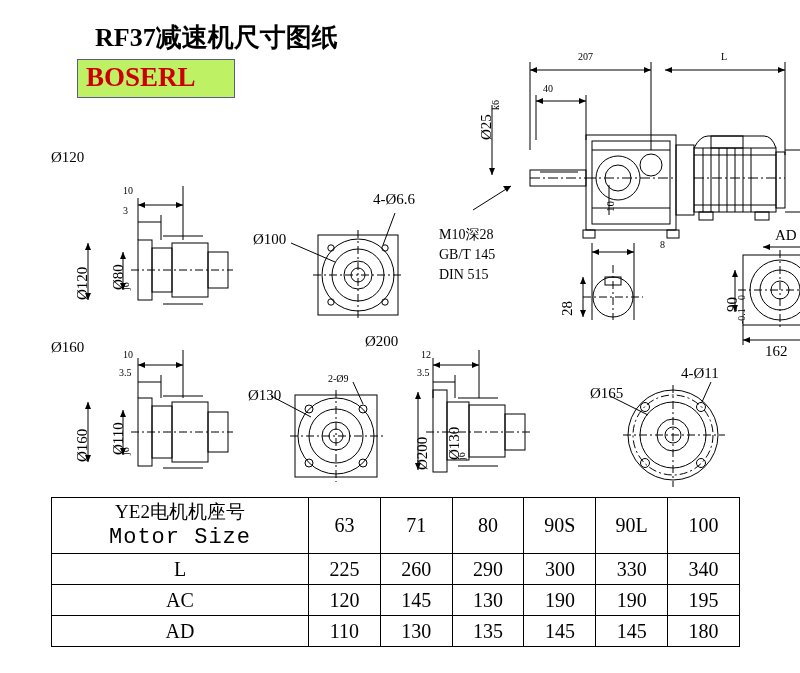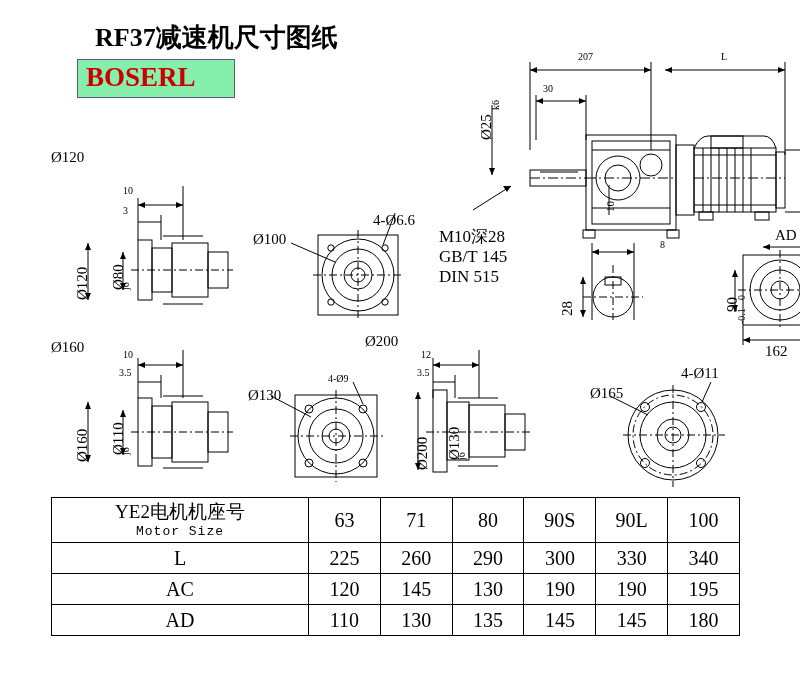--- a/index.html
+++ b/index.html
@@ -33,21 +33,21 @@
     white-space: nowrap;
   }
   
   .logo-box {
     position: absolute;
     left: 34px;
     top: 59px;
     width: 156px;
     height: 37px;
     border: 1.5px solid #5a5a8c;
-    background: #86efac;
+    background: #bef264;
   }
   .logo-text {
     position: absolute;
     left: 8px;
     top: 2px;
     font-size: 27px;
     font-weight: bold;
     color: #cc0000;
     font-family: "Liberation Serif", serif;
     letter-spacing: 0px;
@@ -56,21 +56,21 @@
   .lbl {
     position: absolute;
     font-family: "Liberation Serif", serif;
     font-size: 10px;
     white-space: nowrap;
     line-height: 1;
   }
   .lbl.sm { font-size: 11px; }
   .lbl.xs { font-size: 10px; }
   .lbl.md { font-size: 15px; }
-  .lbl.lg { font-size: 17px; }
+  .lbl.lg { font-size: 14px; }
   .vert {
     transform: rotate(-90deg);
     transform-origin: left top;
   }
   svg.draw {
     position: absolute;
     left: 0;
     top: 0;
     width: 800px;
     height: 673px;
@@ -97,21 +97,21 @@
     width: 256px;
     font-size: 19px;
     line-height: 1.25;
     padding: 2px 0;
   }
   .spec-table td.head-cell .cn {
     font-size: 19px;
     display: block;
   }
   .spec-table td.head-cell .en {
-    font-size: 13px;
+    font-size: 22px;
     display: block;
     font-family: "Liberation Mono", monospace;
     letter-spacing: 1px;
   }
   .spec-table td.rowlabel {
     font-size: 20px;
   }
 </style>
 </head>
 <body>
@@ -338,21 +338,21 @@
       <circle cx="602" cy="463" r="4.5"></circle>
       <circle cx="658" cy="463" r="4.5"></circle>
       <line x1="668" y1="382" x2="659" y2="402"></line>
       <line x1="567" y1="396" x2="605" y2="415"></line>
 
     </g>
   </svg>
 
   <div class="lbl" style="left:535px; top:52px;">207</div>
   <div class="lbl" style="left:678px; top:52px;">L</div>
-  <div class="lbl" style="left:500px; top:84px;">30</div>
+  <div class="lbl" style="left:500px; top:84px;">40</div>
   <div class="lbl md vert" style="left:436px; top:140px;">Ø25</div>
   <div class="lbl xs vert" style="left:448px; top:110px;">k6</div>
   <div class="lbl md vert" style="left:768px; top:198px;">AC</div>
   <div class="lbl sm vert" style="left:562px; top:212px;">10</div>
   <div class="lbl lg" style="left:396px; top:228px;">M10深28</div>
   <div class="lbl lg" style="left:396px; top:248px;text-align:right;">GB/T 145</div>
   <div class="lbl lg" style="left:396px; top:268px;">DIN 515</div>
   <div class="lbl" style="left:617px; top:240px;">8</div>
   <div class="lbl md vert" style="left:517px; top:316px;">28</div>
   <div class="lbl md" style="left:732px; top:228px;">AD</div>
@@ -361,31 +361,31 @@
   <div class="lbl xs vert" style="left:694px; top:324px;">-0.1</div>
   <div class="lbl md" style="left:722px; top:344px;">162</div>
 
   <div class="lbl md" style="left:8px; top:150px;">Ø120</div>
   <div class="lbl" style="left:80px; top:186px;">10</div>
   <div class="lbl" style="left:80px; top:206px;">3</div>
   <div class="lbl md vert" style="left:32px; top:300px;">Ø120</div>
   <div class="lbl md vert" style="left:68px; top:290px;">Ø80</div>
   <div class="lbl xs vert" style="left:78px; top:290px;">j6</div>
 
-  <div class="lbl md" style="left:330px; top:213px;">4-Ø6.6</div>
+  <div class="lbl md" style="left:330px; top:192px;">4-Ø6.6</div>
   <div class="lbl md" style="left:210px; top:232px;">Ø100</div>
 
   <div class="lbl md" style="left:8px; top:340px;">Ø160</div>
   <div class="lbl" style="left:80px; top:350px;">10</div>
   <div class="lbl" style="left:76px; top:368px;">3.5</div>
   <div class="lbl md vert" style="left:32px; top:462px;">Ø160</div>
   <div class="lbl md vert" style="left:68px; top:455px;">Ø110</div>
   <div class="lbl xs vert" style="left:78px; top:455px;">j6</div>
 
-  <div class="lbl" style="left:285px; top:374px;">4-Ø9</div>
+  <div class="lbl" style="left:285px; top:374px;">2-Ø9</div>
   <div class="lbl md" style="left:205px; top:388px;">Ø130</div>
 
   <div class="lbl md" style="left:322px; top:334px;">Ø200</div>
   <div class="lbl" style="left:378px; top:350px;">12</div>
   <div class="lbl" style="left:374px; top:368px;">3.5</div>
   <div class="lbl md vert" style="left:372px; top:470px;">Ø200</div>
   <div class="lbl md vert" style="left:404px; top:460px;">Ø130</div>
   <div class="lbl xs vert" style="left:414px; top:460px;">j6</div>
 
   <div class="lbl md" style="left:638px; top:366px;">4-Ø11</div>

